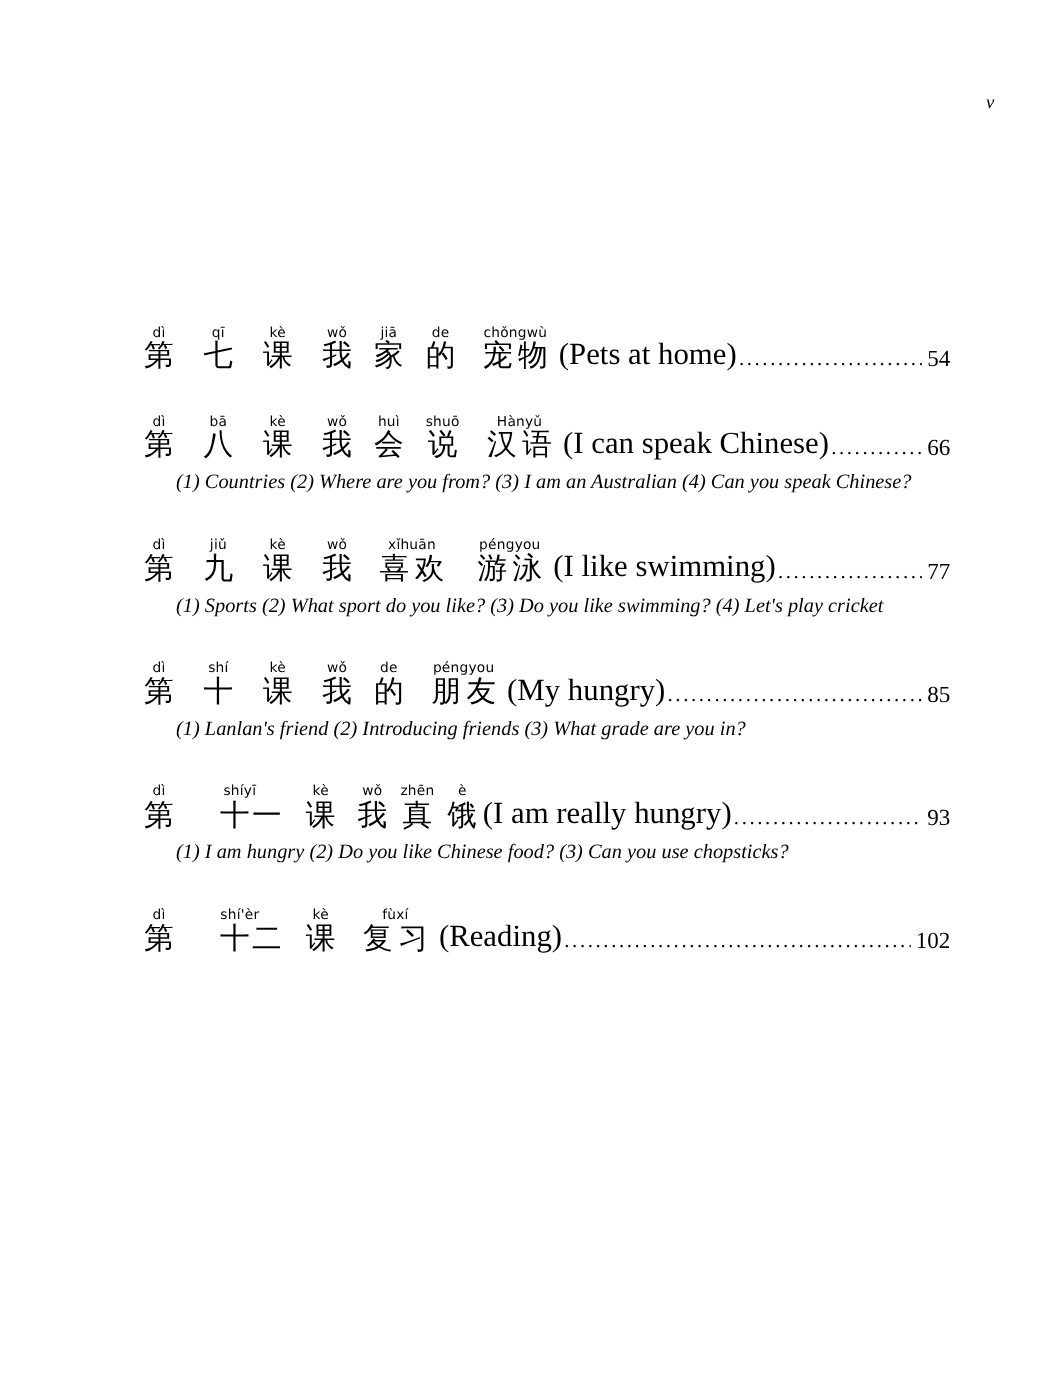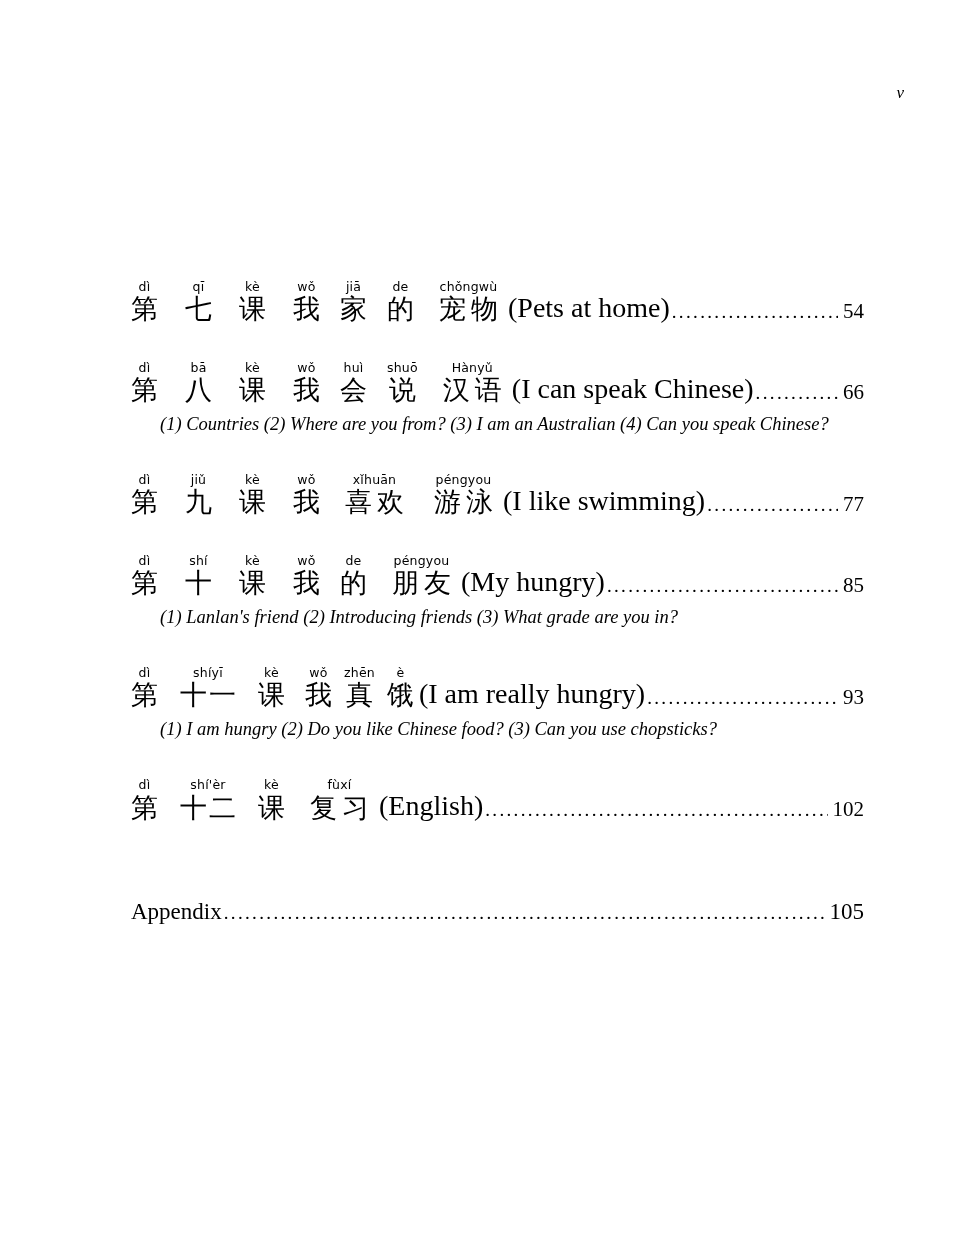--- a/index.html
+++ b/index.html
@@ -24,21 +24,21 @@
     font-family: "Liberation Serif", serif;
     font-style: italic;
     font-size: 17px;
     line-height: 1;
   }
 
   
   .toc {
     position: absolute;
     left: 131px;
-    top: 262px;
+    top: 277px;
     width: 733px;
   }
 
   
   .entry {
     margin-bottom: 19px;
   }
 
   
   .title-row {
@@ -68,21 +68,21 @@
     white-space: nowrap;
     margin-bottom: 2px;
   }
   .hz {
     font-family: "DejaVu Sans", sans-serif;
     font-size: 27px;
     line-height: 1.06;
     white-space: nowrap;
   }
   .hz.sp2 { letter-spacing: 5px; padding-left: 5px; }
-  .hz.sp3 { letter-spacing: 2px; padding-left: 2px; }
+  .hz.sp3 { letter-spacing: 2px; padding-left: 2px; margin-left: 20px; }
   .hz.sp0 { letter-spacing: 0px; }
 
   
   .gap-sm { width: 12px; flex: 0 0 auto; }
   .gap-md { width: 20px; flex: 0 0 auto; }
   .gap-lg { width: 27px; flex: 0 0 auto; }
 
   
   .gloss {
     flex: 0 0 auto;
@@ -281,20 +281,21 @@
             <span class="gap-md"></span>
             <span class="cn-group">
               <span class="py">péngyou</span>
               <span class="hz sp2">游泳</span>
             </span>
           </span>
           <span class="gloss">(I like swimming)</span>
           <span class="leader"></span>
           <span class="pageno">77</span>
         </div>
+        <div class="subitems">(1) Sports  (2) What sport do you like?  (3) Do you like swimming?  (4) Let's play cricket</div>
       </div>
       <div class="entry">
         <div class="title-row">
           <span class="cn-block">
             <span class="cn-group">
               <span class="py">dì</span>
               <span class="hz sp0">第</span>
             </span>
             <span class="gap-lg"></span>
             <span class="cn-group">
@@ -383,27 +384,22 @@
             <span class="cn-group">
               <span class="py">kè</span>
               <span class="hz sp0">课</span>
             </span>
             <span class="gap-md"></span>
             <span class="cn-group">
               <span class="py">fùxí</span>
               <span class="hz sp2">复习</span>
             </span>
           </span>
-          <span class="gloss">(English)</span>
+          <span class="gloss">(Reading)</span>
           <span class="leader"></span>
           <span class="pageno">102</span>
         </div>
       </div>
     </div>
 
   <div class="entry appendix">
-    <div class="title-row">
-      <span class="appendix-label">Appendix</span>
-      <span class="leader"></span>
-      <span class="pageno">105</span>
-    </div>
   </div>
 </div>
 
 </body></html>

